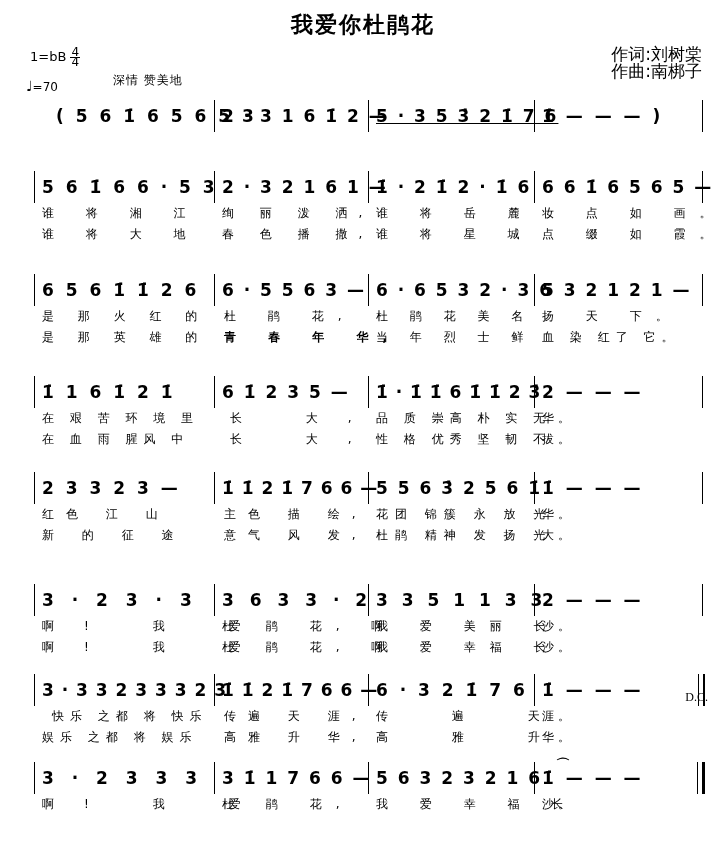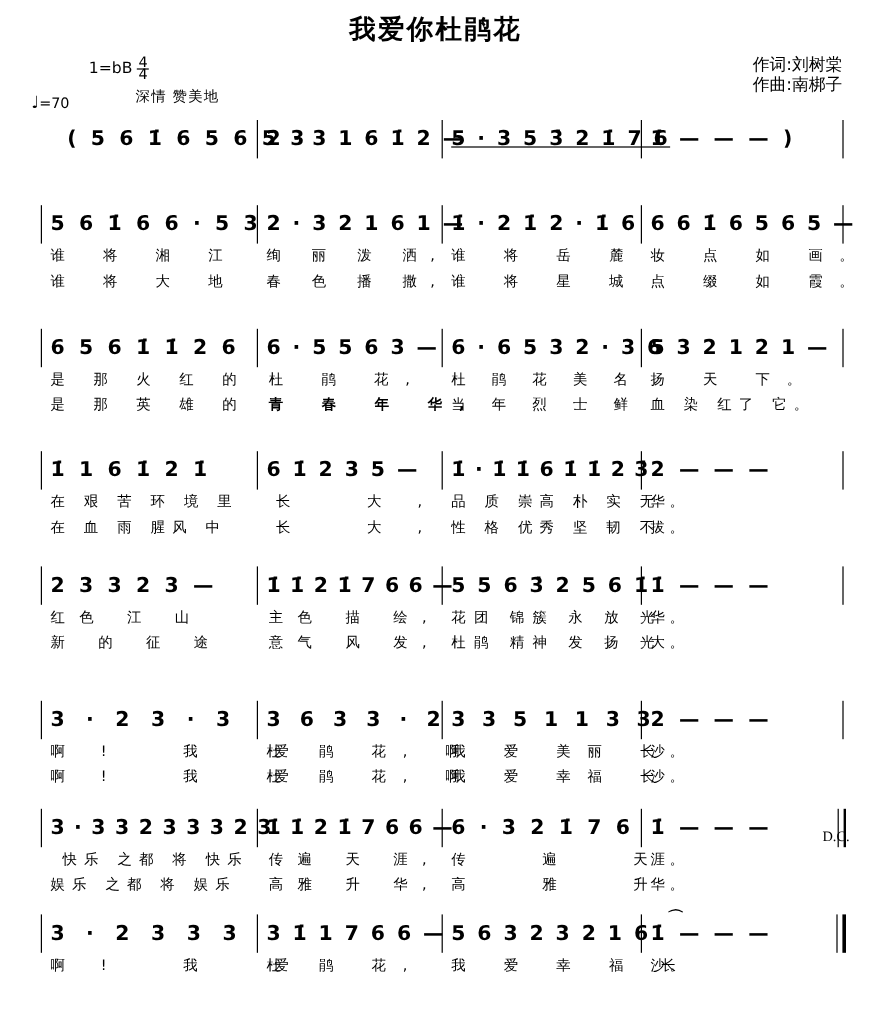--- a/index.html
+++ b/index.html
@@ -12,26 +12,26 @@
     overflow:hidden;
   }
   .title{
     position:absolute;top:10px;left:0;width:726px;
     text-align:center;
     font-family:"DejaVu Sans", sans-serif;
     font-size:22px;font-weight:bold;letter-spacing:2px;
   }
   .credits{
     position:absolute;top:46px;right:24px;
-    font-size:14px;line-height:17px;text-align:left;
+    font-size:17px;line-height:17px;text-align:left;
     font-family:"DejaVu Sans", sans-serif;
   }
   .keysig{
     position:absolute;left:30px;top:48px;
-    font-size:13px;font-family:"DejaVu Sans", sans-serif;margin-left:44px;
+    font-size:13px;font-family:"DejaVu Sans", sans-serif;
   }
   .keysig .frac{display:inline-block;vertical-align:middle;text-align:center;line-height:9px;font-size:12px;}
   .keysig .frac span{display:block;}
   .keysig .frac span.top{border-bottom:1px solid #000;padding:0 1px;}
   .tempo{
     position:absolute;left:26px;top:78px;
     font-size:12px;font-family:"DejaVu Sans", sans-serif;
   }
   .mood{
     position:absolute;left:113px;top:72px;

